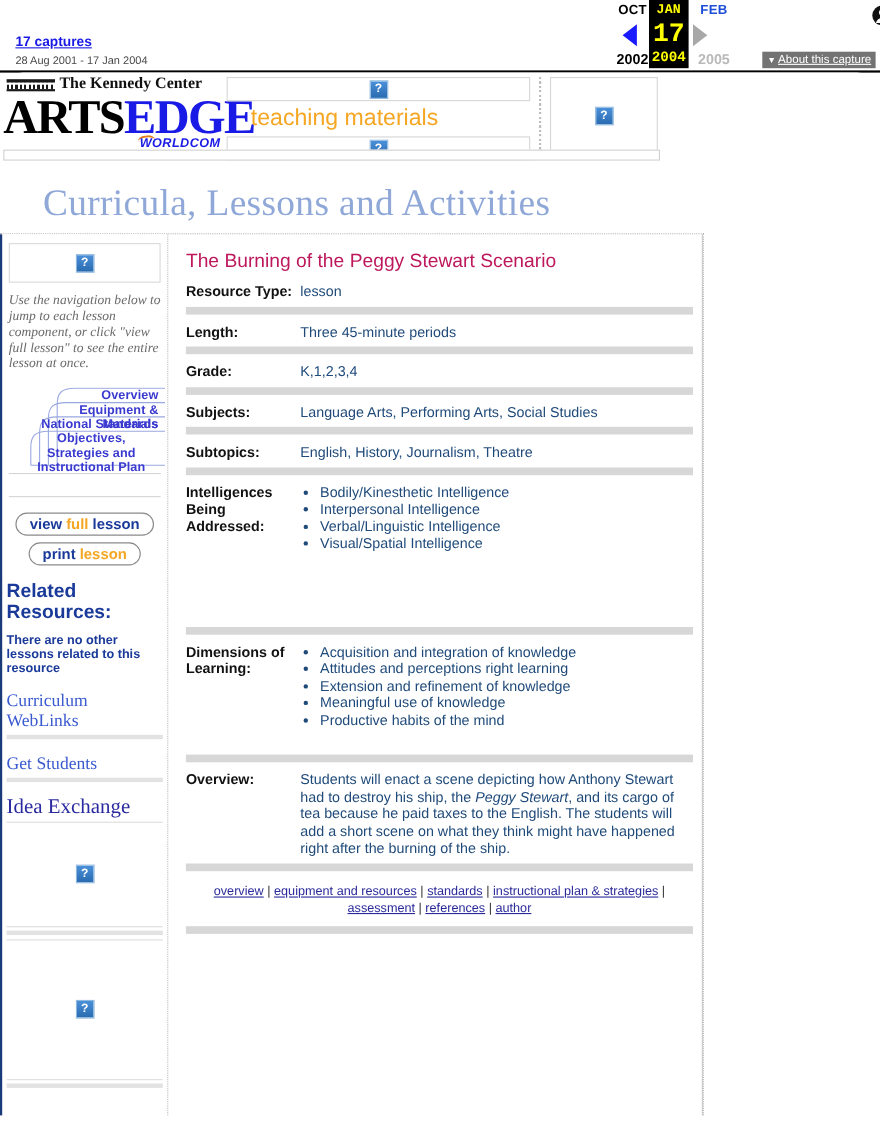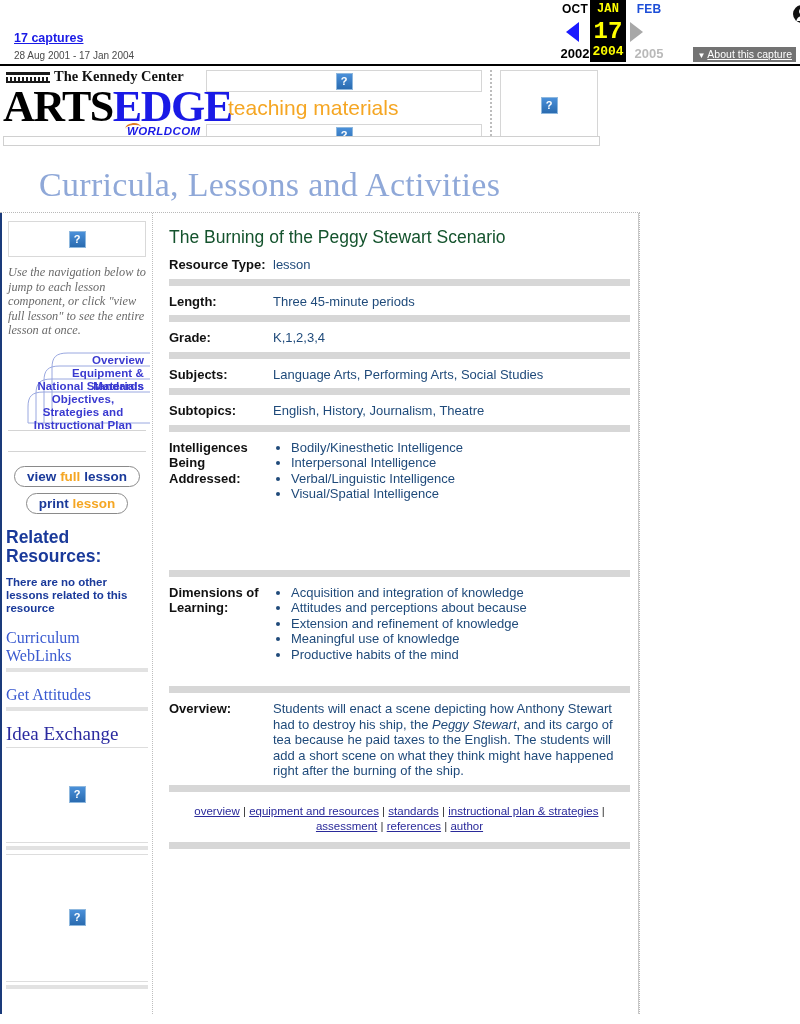--- a/index.html
+++ b/index.html
@@ -296,21 +296,21 @@
 
   
   .main {
     flex: 1;
     padding: 14px 8px 0 16px;
     position: relative;
     border-right: 1px solid #c9c9c9;
   }
   .lesson-title {
     font-size: 17.5px;
-    color: #14532d;
+    color: #be185d;
     margin: 0 0 10px 0;
     line-height: 20px;
   }
   .rowsep { height: 7px; background: #d7d7d7; margin: 6px 0 8px 0; }
   .row { display: flex; align-items: flex-start; }
   .lab {
     width: 104px; flex: 0 0 104px;
     font-size: 13px; font-weight: bold; color: #111;
     line-height: 15.5px;
     padding-right: 4px;
@@ -456,21 +456,21 @@
 
       <div class="btn-lesson"><span>view </span><span class="hl">full</span><span> lesson</span></div>
 
       <div class="btn-lesson"><span>print </span><span class="hl">lesson</span></div>
 
       <div class="sb-h">Related Resources:</div>
       <div class="sb-note">There are no other lessons related to this resource</div>
 
       <div class="sb-link">Curriculum WebLinks</div>
       <div class="sb-bar"></div>
-      <div class="sb-link">Get Attitudes</div>
+      <div class="sb-link">Get Students</div>
       <div class="sb-bar"></div>
       <div class="sb-link big">Idea Exchange</div>
 
       <div class="sb-panel">
         <span class="brokenimg">?</span>
       </div>
       <div class="sb-bar"></div>
       <div class="sb-panel" style="height:128px;">
         <span class="brokenimg">?</span>
       </div>
@@ -522,21 +522,21 @@
         </div>
       </div>
       <div class="spacer-sm"></div>
       <div class="rowsep"></div>
 
       <div class="row">
         <div class="lab">Dimensions of Learning:</div>
         <div class="val">
           <ul>
             <li>Acquisition and integration of knowledge</li>
-            <li>Attitudes and perceptions about because</li>
+            <li>Attitudes and perceptions right learning</li>
             <li>Extension and refinement of knowledge</li>
             <li>Meaningful use of knowledge</li>
             <li>Productive habits of the mind</li>
           </ul>
         </div>
       </div>
       <div class="spacer-xs"></div>
       <div class="rowsep"></div>
 
       <div class="row">

